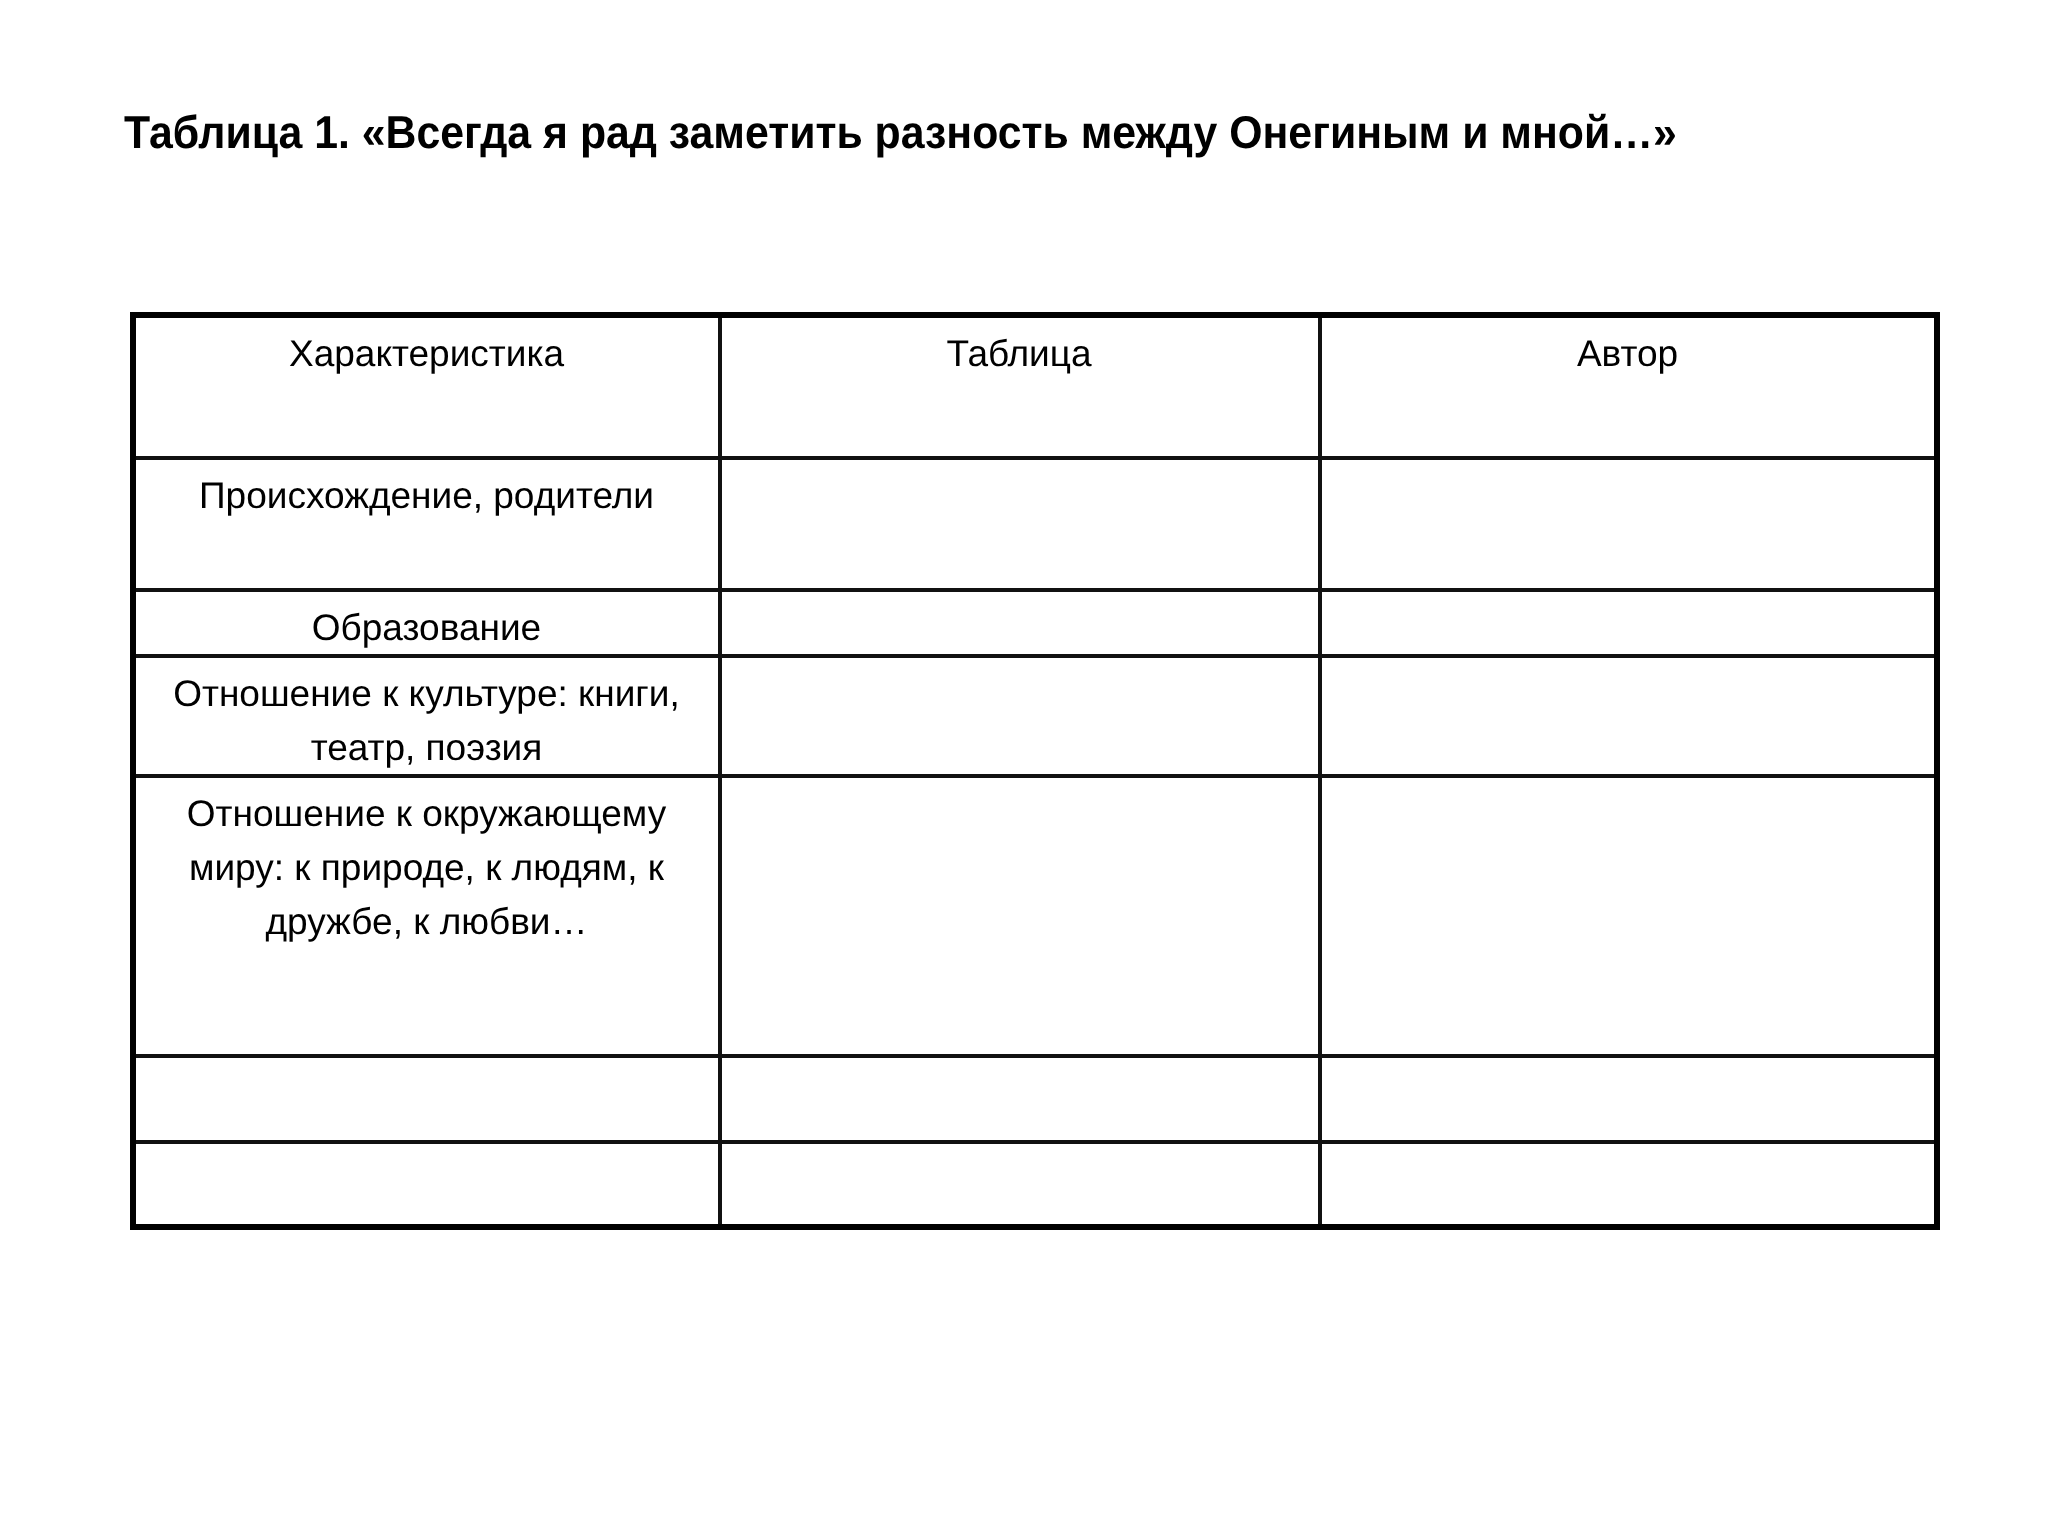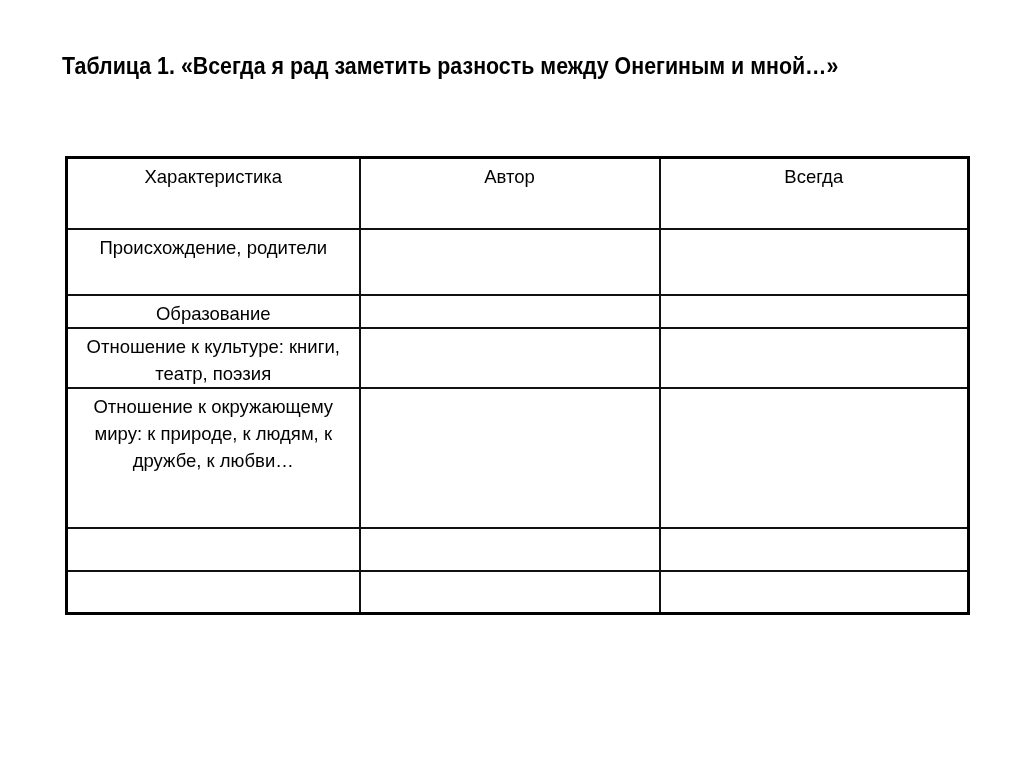--- a/index.html
+++ b/index.html
@@ -32,22 +32,22 @@
 
 <table class="grid">
   <colgroup>
       <col class="c1">
       <col class="c2">
       <col class="c3">
     </colgroup>
   <tbody>
       <tr style="height:71px">
     <td>Характеристика</td>
+    <td>Таблица</td>
     <td>Автор</td>
-    <td>Всегда</td>
   </tr>
   <tr style="height:66px">
     <td>Происхождение, родители</td>
     <td></td>
     <td></td>
   </tr>
   <tr style="height:28px">
     <td>Образование</td>
     <td></td>
     <td></td>

